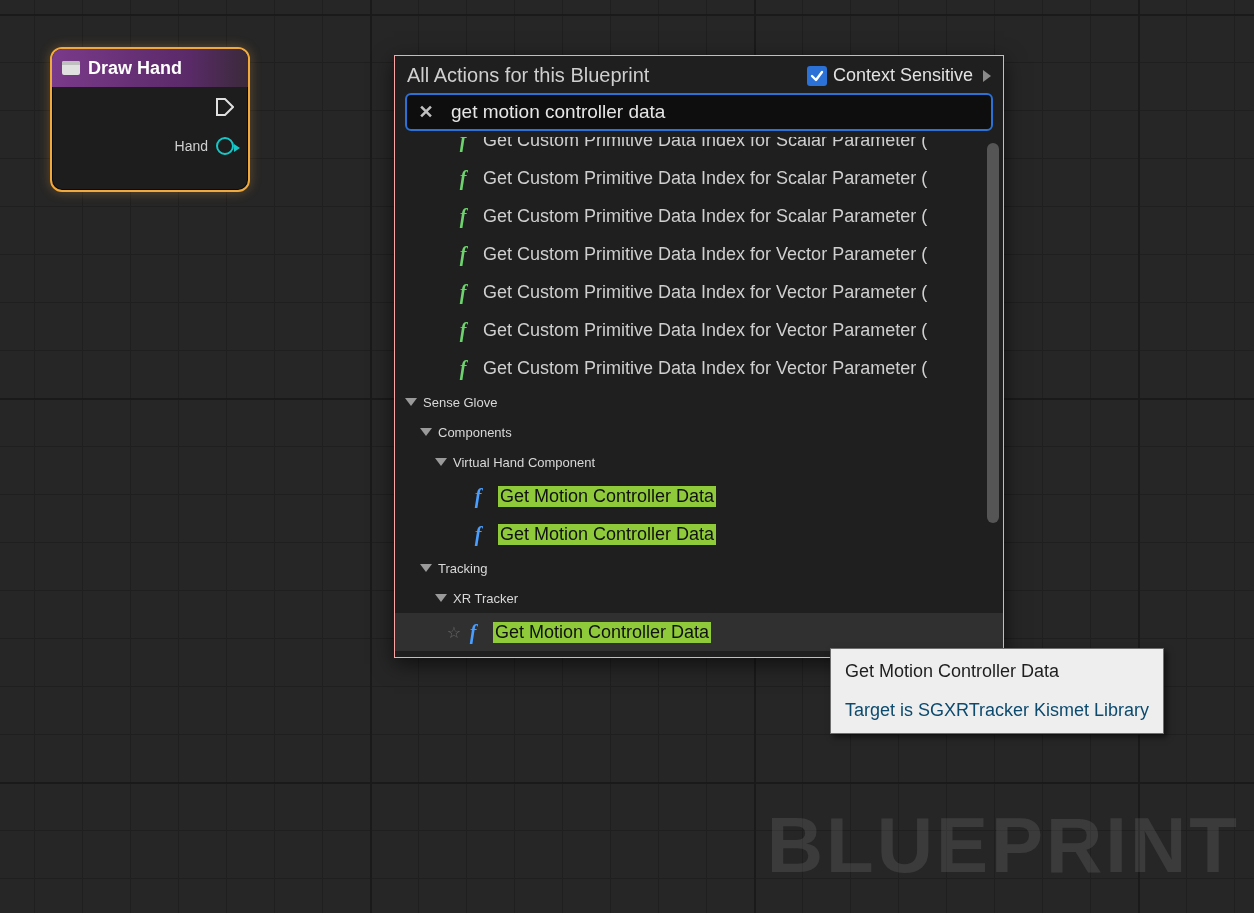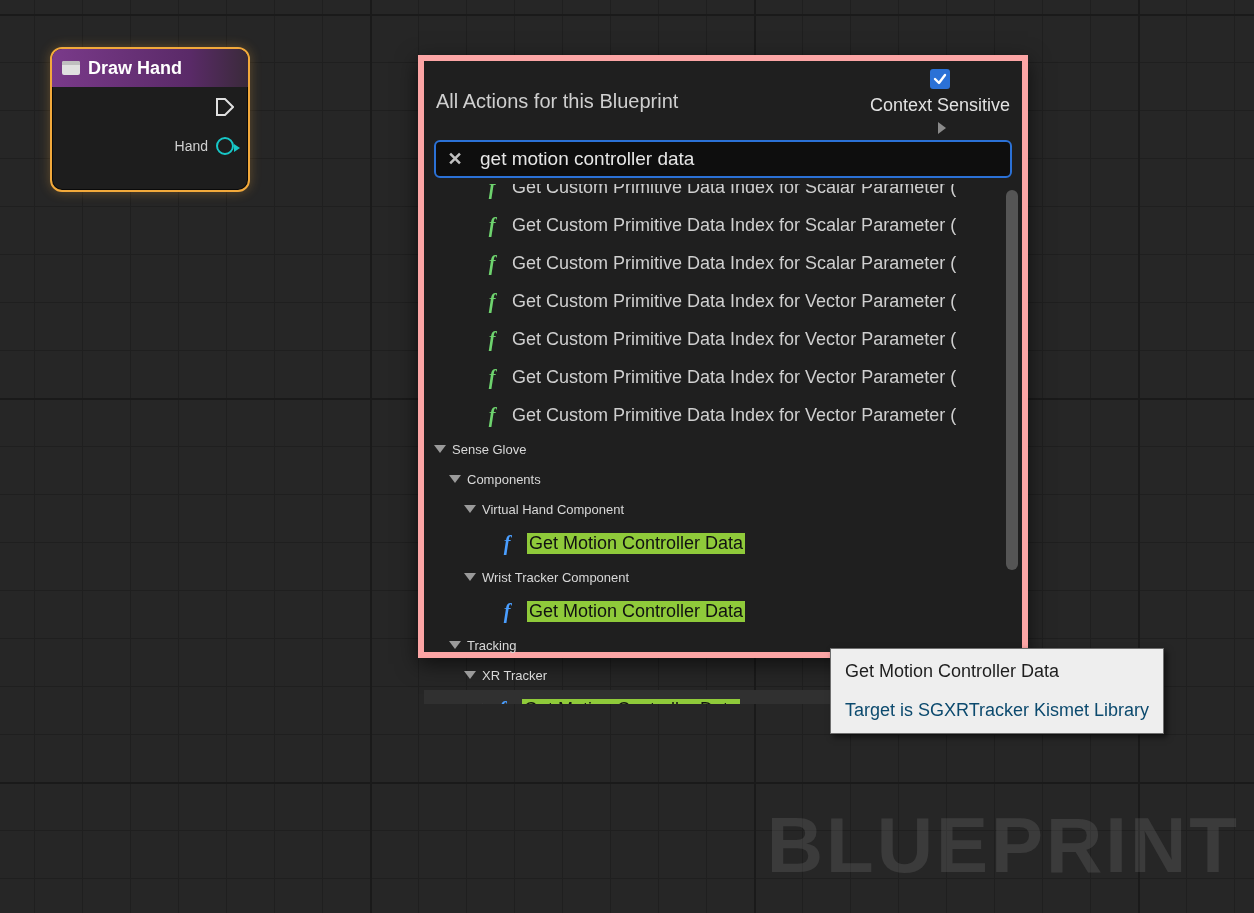--- a/index.html
+++ b/index.html
@@ -77,30 +77,29 @@
 .pin-circle::after {
   content:''; position:absolute; right:-8px; top:5px;
   border-left:6px solid #17c7c7; border-top:4px solid transparent; border-bottom:4px solid transparent;
 }
 
 .popup {
   position:absolute;
   left:394px; top:55px;
   width:610px; height:603px;
   background:#1f1f1f;
-  border:6px solid #fca5a5;
+  border:1px solid #fca5a5;
   box-shadow: 0 6px 20px rgba(0,0,0,0.6);
-  margin-left: 24px;
 }
 .popup-header {
   display:flex; align-items:center; justify-content:space-between;
   padding: 8px 12px 6px;
 }
 .popup-title { color:#cfcfcf; font-size:20px;}
-.ctx-sens { display:flex; align-items:center; gap:6px;flex-direction:column;}
+.ctx-sens { display:flex; align-items:center; gap:6px;}
 .chk {
   width:20px; height:20px; background:#2b71d6; border-radius:3px;
   display:flex; align-items:center; justify-content:center;
 }
 .chk svg{display:block;}
 .ctx-label { color:#e2e2e2; font-size:18px;}
 .chev-r {
   width:0; height:0; border-top:6px solid transparent; border-bottom:6px solid transparent;
   border-left:8px solid #8a8a8a; margin-left:4px;
 }
@@ -246,24 +245,20 @@
           <span>Components</span>
         </div>
       <div class="cat-row cat-3">
           <span class="arrow-dn"></span>
           <span>Virtual Hand Component</span>
         </div>
       <div class="row fn-2">
           <span class="fn-f blue">f</span>
           <span class="match">Get Motion Controller Data</span>
         </div>
-      <div class="cat-row cat-3">
-          <span class="arrow-dn"></span>
-          <span>Wrist Tracker Component</span>
-        </div>
       <div class="row fn-2">
           <span class="fn-f blue">f</span>
           <span class="match">Get Motion Controller Data</span>
         </div>
       <div class="cat-row cat-2">
           <span class="arrow-dn"></span>
           <span>Tracking</span>
         </div>
       <div class="cat-row cat-3">
           <span class="arrow-dn"></span>

